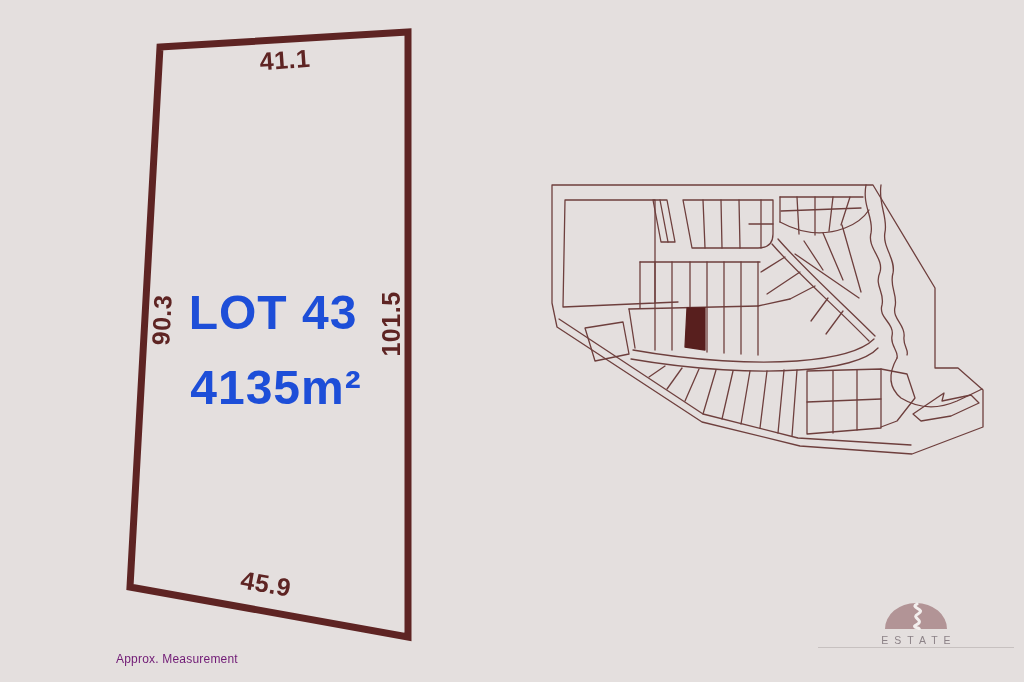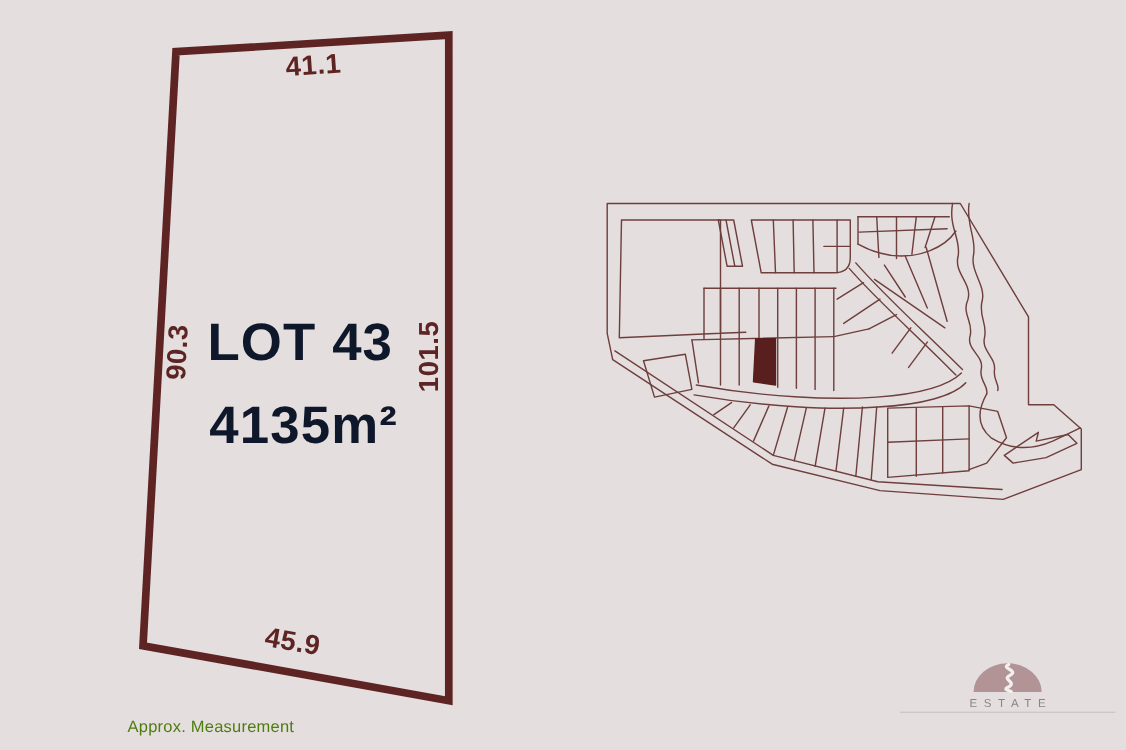--- a/index.html
+++ b/index.html
@@ -8,25 +8,25 @@
     background:#e4dfde;
     font-family:"Liberation Sans","DejaVu Sans",sans-serif;
   }
   .abs{position:absolute;}
   
   .dim{
     color:#5e2423;font-size:25px;font-weight:600;letter-spacing:.5px;
     transform:translate(-50%,-50%);white-space:nowrap;
   }
   .lot-title{
-    color:#0f172a;font-size:48px;font-weight:600;letter-spacing:1px;
+    color:#1d4ed8;font-size:48px;font-weight:600;letter-spacing:1px;
     transform:translate(-50%,-50%);white-space:nowrap;
   }
   .footnote{
-    color:#4d7c0f;font-size:15px;font-weight:400;letter-spacing:.2px;
+    color:#701a75;font-size:12px;font-weight:400;letter-spacing:.2px;
   }
   
   .logo{position:absolute;left:816px;top:596px;width:200px;height:72px;}
   .logo-title{
     position:absolute;left:0;top:27px;width:200px;text-align:center;
     font-family:"Liberation Serif","DejaVu Serif",serif;
     color:#5d2530;font-size:24px;letter-spacing:3px;font-weight:400;
     white-space:nowrap;
   }
   .logo-rule{position:absolute;left:2px;top:51px;width:196px;height:1px;background:#c7c1c0;}

